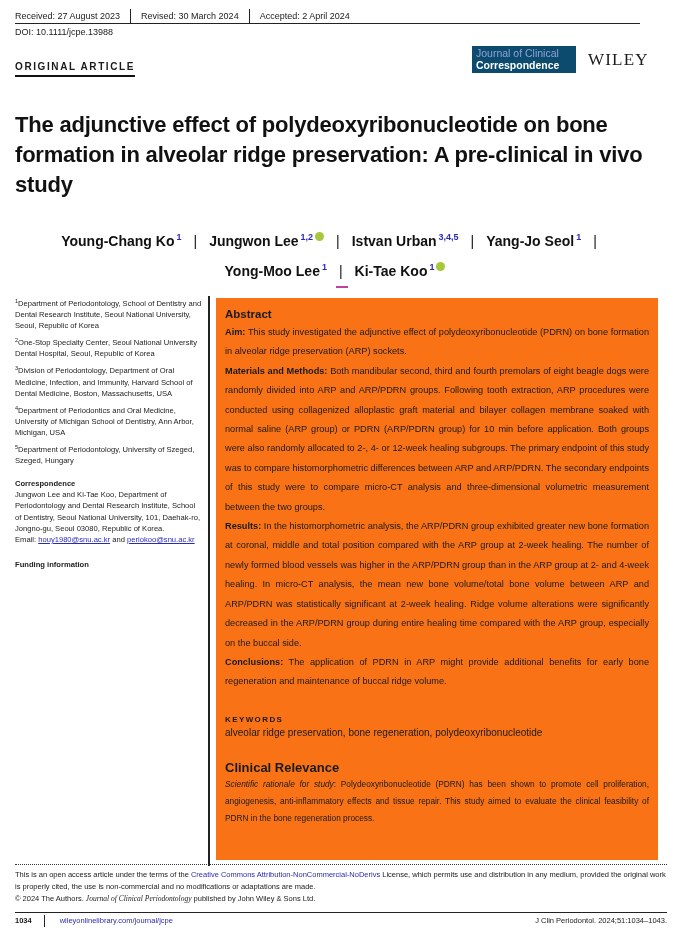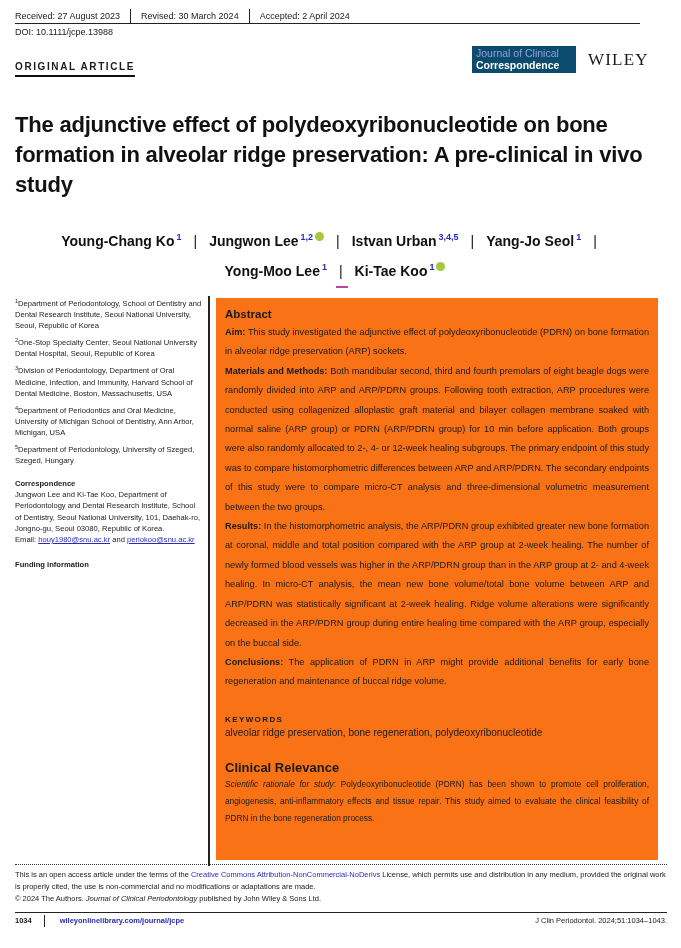--- a/index.html
+++ b/index.html
@@ -40,25 +40,25 @@
   .abstract-box h2 { font-size: 11.5px; font-weight: bold; line-height: 16px; margin-bottom: 1px; }
   .abstract-box p { text-align: justify; }
   .abstract-box b { font-weight: bold; }
   .keywords-label { font-size: 8px; font-weight: bold; letter-spacing: 1.4px; margin-top: 22px; line-height: 12px; }
   .keywords-text { font-size: 10px; line-height: 14px; }
   .clin-head { font-size: 13px; font-weight: bold; margin-top: 20px; line-height: 16px; }
   .clin-text { font-size: 8.3px; line-height: 17px; text-align: justify; }
   .clin-text i { font-style: italic; }
 
   .license { position: absolute; left: 15px; top: 864px; width: 652px; border-top: 1.5px dotted #333; padding-top: 4px; font-size: 7.5px; line-height: 12px; color: #1a1a1a; }
-  .license i { font-style: italic; }
+  .license i { font-style: italic; font-family: Liberation Serif, serif; }
 
   .footer { position: absolute; left: 15px; top: 912px; width: 652px; border-top: 1.5px solid #222; height: 16px; font-size: 7.5px; display: flex; align-items: center; }
   .footer .pg { font-weight: bold; padding-right: 12px; border-right: 1px solid #222; margin-right: 15px; line-height: 12px; }
-  .footer .url { color: #2a2ab8; font-weight: bold; }
+  .footer .url { color: #2a2ab8; }
   .footer .cite { margin-left: auto; }
 </style>
 </head>
 <body>
 
 <div class="top-meta">
   <span class="seg">Received: 27 August 2023</span>
   <span class="seg">Revised: 30 March 2024</span>
   <span class="seg">Accepted: 2 April 2024</span>
 </div>

